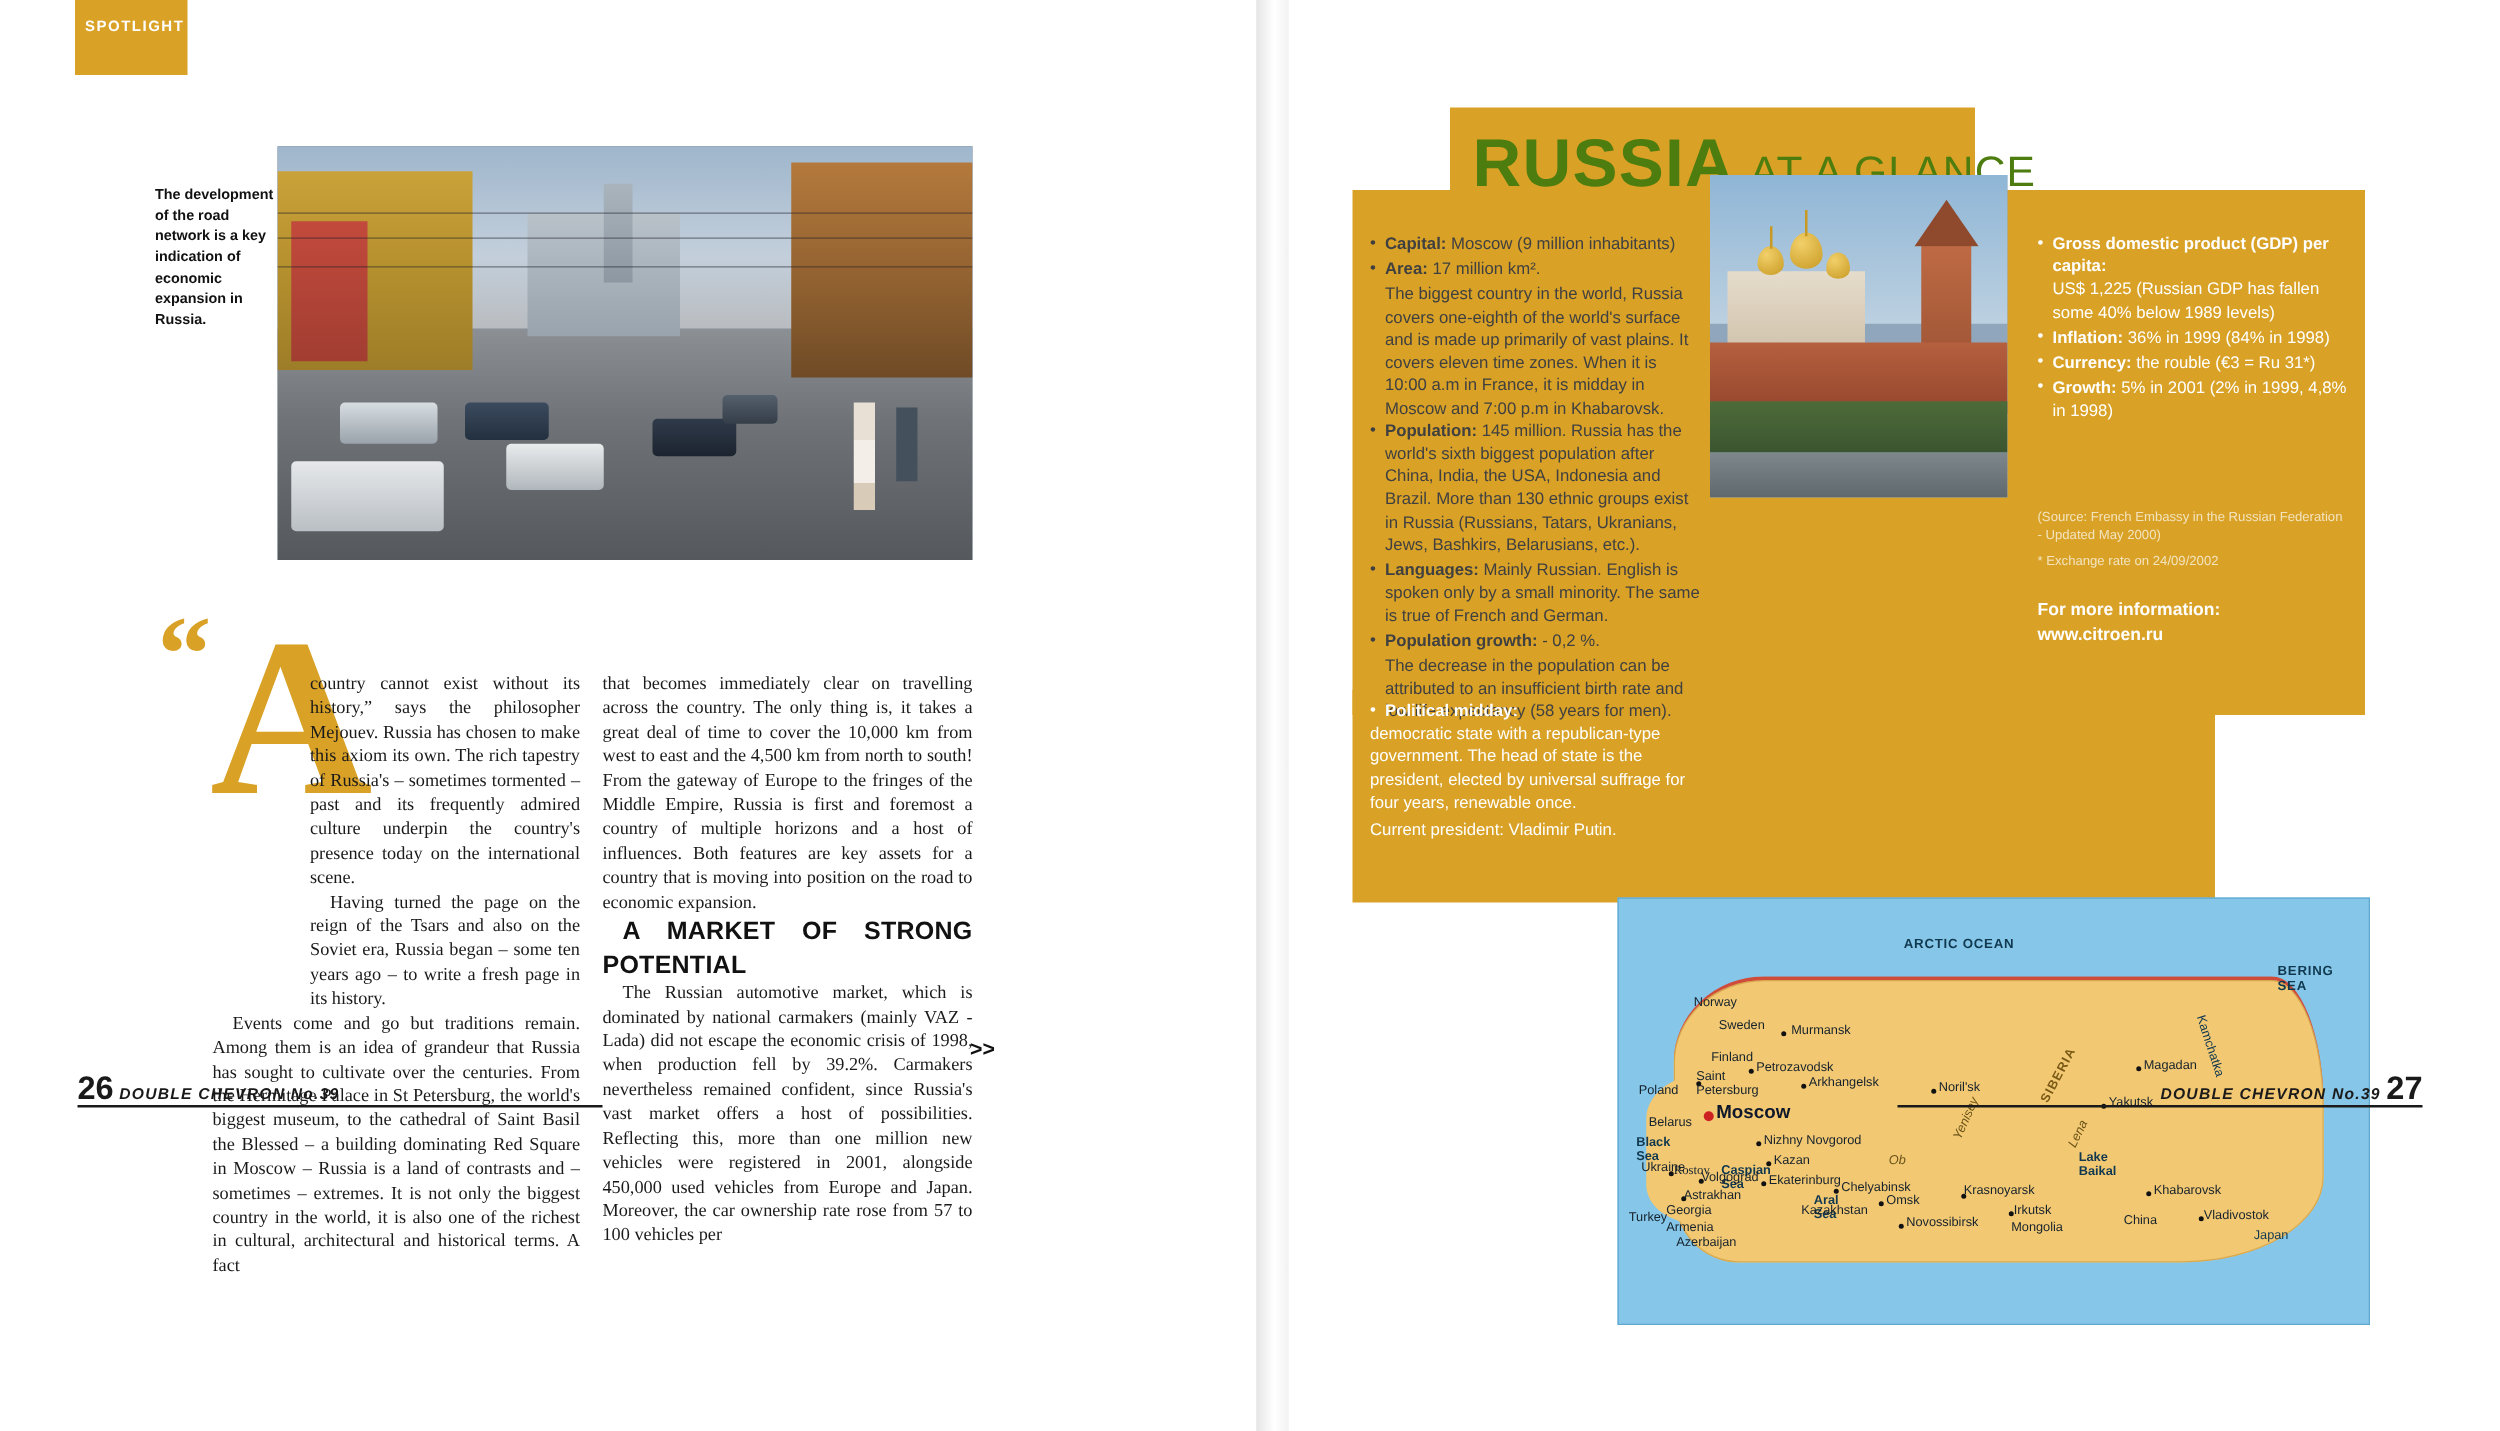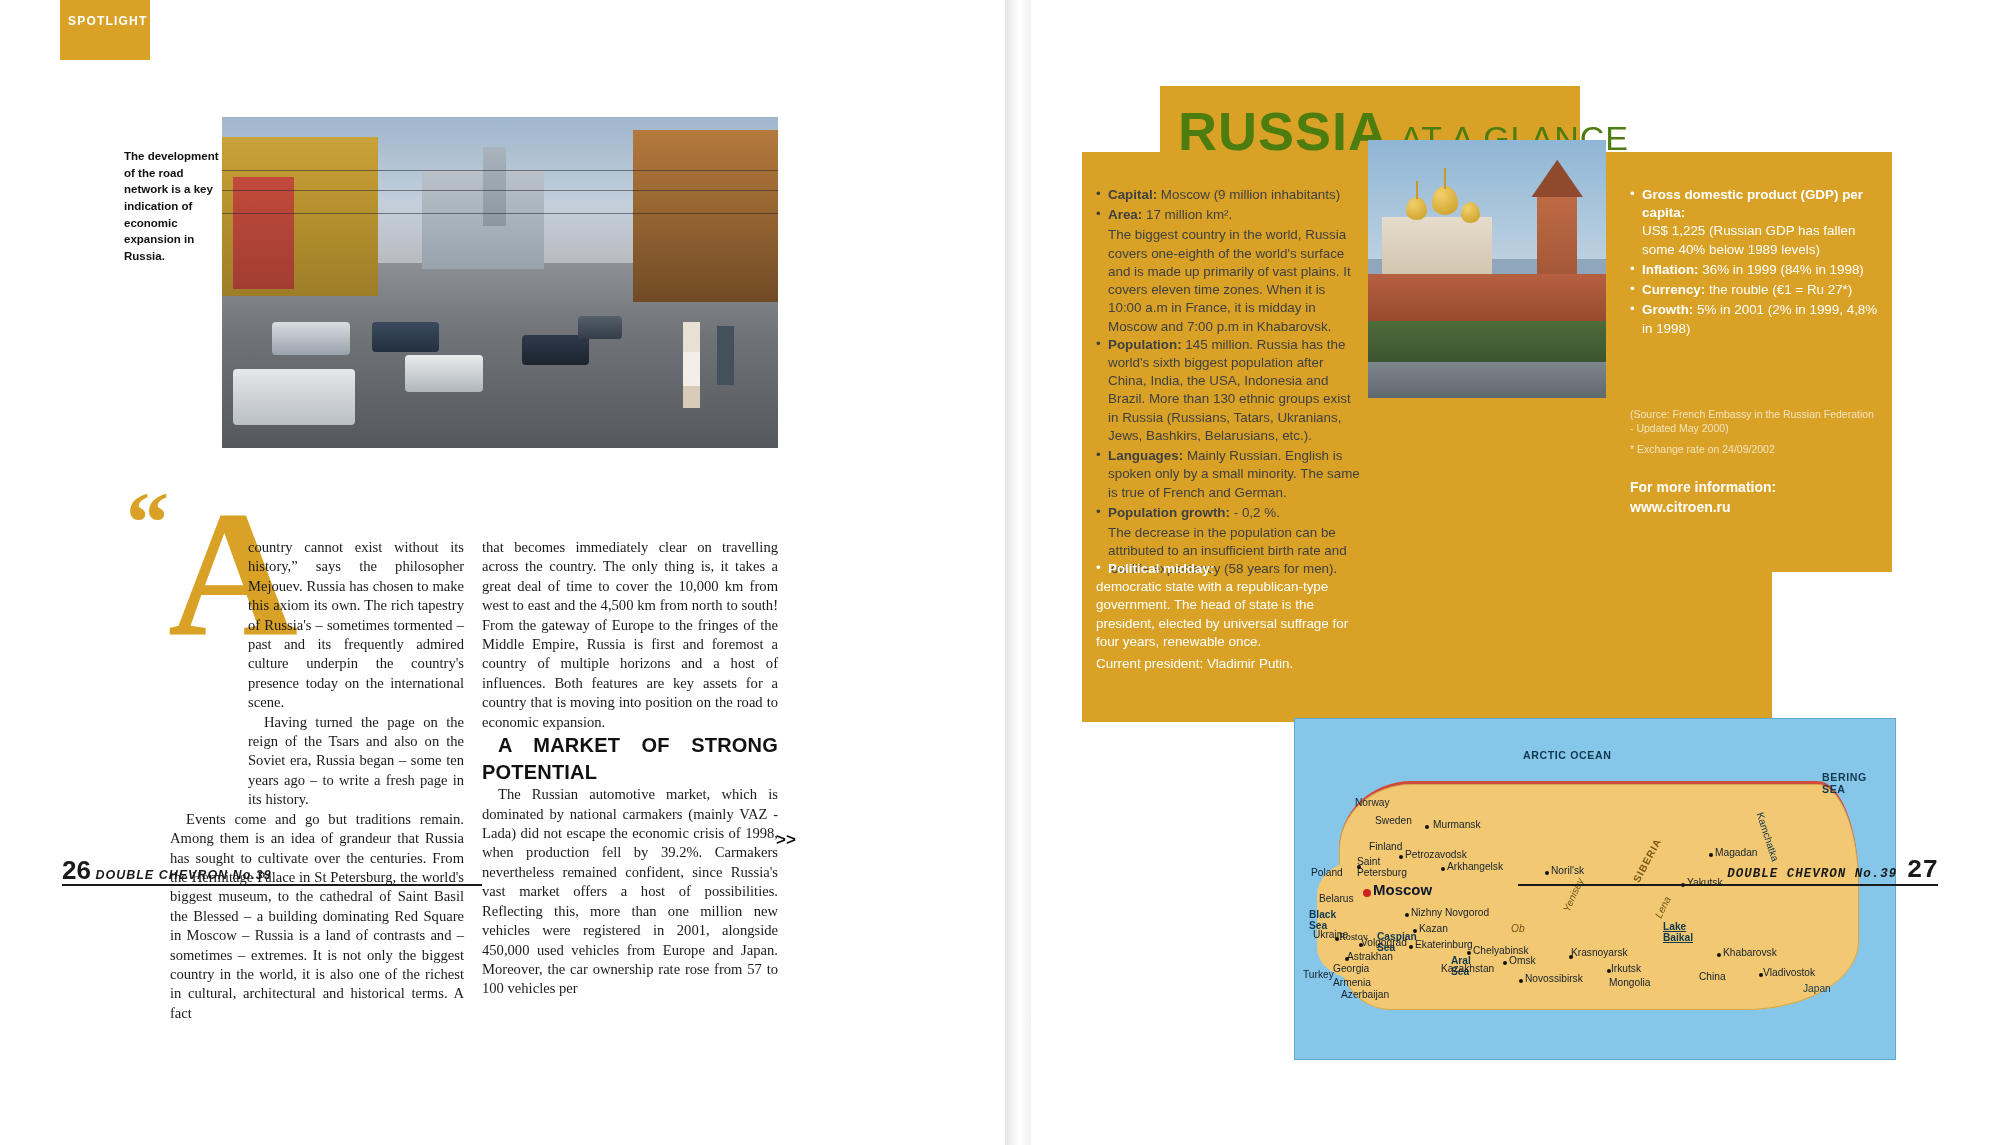--- a/index.html
+++ b/index.html
@@ -189,21 +189,21 @@
     font-size:10.2px;color:#15212b;white-space:nowrap;
   }
   .map-label.ocean{font-weight:bold;font-size:10.6px;color:#10384f;letter-spacing:.6px;}
   .map-label.sea{font-weight:bold;color:#10384f;}
   .map-label.region{font-weight:bold;color:#7a5a16;letter-spacing:1px;}
   .map-label.capital{font-family:"Liberation Sans", sans-serif;font-weight:bold;font-size:15px;color:#0f172a;}
   .map-dot{position:absolute;width:4px;height:4px;border-radius:50%;background:#111;}
   .map-dot.cap{width:8px;height:8px;background:#cc2222;}
   .folio-right{
     position:absolute;right:62px;top:855px;text-align:right;
-    font-family:Liberation Mono, monospace;
+    font-family:Liberation Sans, sans-serif;
   }
   .rule-right{position:absolute;right:62px;top:884px;width:420px;height:2px;background:#1a1a1a;}
 </style>
 </head>
 <body>
 
 <div class="page">
 
   <div class="spotlight-tab"></div>
   <div class="spotlight-label">SPOTLIGHT</div>
@@ -275,21 +275,21 @@
       <li><b>Languages:</b><span> Mainly Russian. English is spoken only by a small minority. The same is true of French and German.</span></li>
       <li><b>Population growth:</b><span> - 0,2 %.</span></li>
     </ul>
     <div class="cont">The decrease in the population can be attributed to an insufficient birth rate and low life expectancy (58 years for men).</div>
   </div>
 
   <div class="facts-right">
     <ul>
       <li><b>Gross domestic product (GDP) per capita:</b><br><span>US$ 1,225 (Russian GDP has fallen some 40% below 1989 levels)</span></li>
       <li><b>Inflation:</b><span> 36% in 1999 (84% in 1998)</span></li>
-      <li><b>Currency:</b><span> the rouble (€1 = Ru 27*)</span></li>
+      <li><b>Currency:</b><span> the rouble (€3 = Ru 31*)</span></li>
       <li><b>Growth:</b><span> 5% in 2001 (2% in 1999, 4,8% in 1998)</span></li>
     </ul>
   </div>
 
   <div class="source">
     <div>(Source: French Embassy in the Russian Federation - Updated May 2000)</div>
     <div style="margin-top:8px">* Exchange rate on 24/09/2002</div>
   </div>
 
   <div class="moreinfo">
@@ -320,21 +320,21 @@
   <div class="map">
     <div class="map-land"></div>
     <div class="map-land2"></div>
 
     <div class="map-label ocean" style="left:228px;top:30px;">ARCTIC OCEAN</div>
     <div class="map-label ocean" style="left:527px;top:52px;width:42px;white-space:normal;">BERING SEA</div>
 
     <div class="map-label sea" style="left:14px;top:190px;width:34px;white-space:normal;">Black Sea</div>
     <div class="map-label sea" style="left:82px;top:212px;width:36px;white-space:normal;">Caspian Sea</div>
     <div class="map-label sea" style="left:156px;top:236px;width:28px;white-space:normal;">Aral Sea</div>
-    <div class="map-label sea" style="left:368px;top:202px;width:34px;white-space:normal;text-decoration:underline;">Lake Baikal</div>
+    <div class="map-label sea" style="left:368px;top:202px;width:34px;white-space:normal;">Lake Baikal</div>
 
     <div class="map-label" style="left:60px;top:78px;">Norway</div>
     <div class="map-label" style="left:80px;top:96px;">Sweden</div>
     <div class="map-label" style="left:74px;top:122px;">Finland</div>
     <div class="map-label" style="left:16px;top:148px;">Poland</div>
     <div class="map-label" style="left:24px;top:174px;">Belarus</div>
     <div class="map-label" style="left:18px;top:210px;">Ukraine</div>
     <div class="map-label" style="left:8px;top:250px;">Turkey</div>
     <div class="map-label" style="left:38px;top:244px;">Georgia</div>
     <div class="map-label" style="left:38px;top:258px;">Armenia</div>

